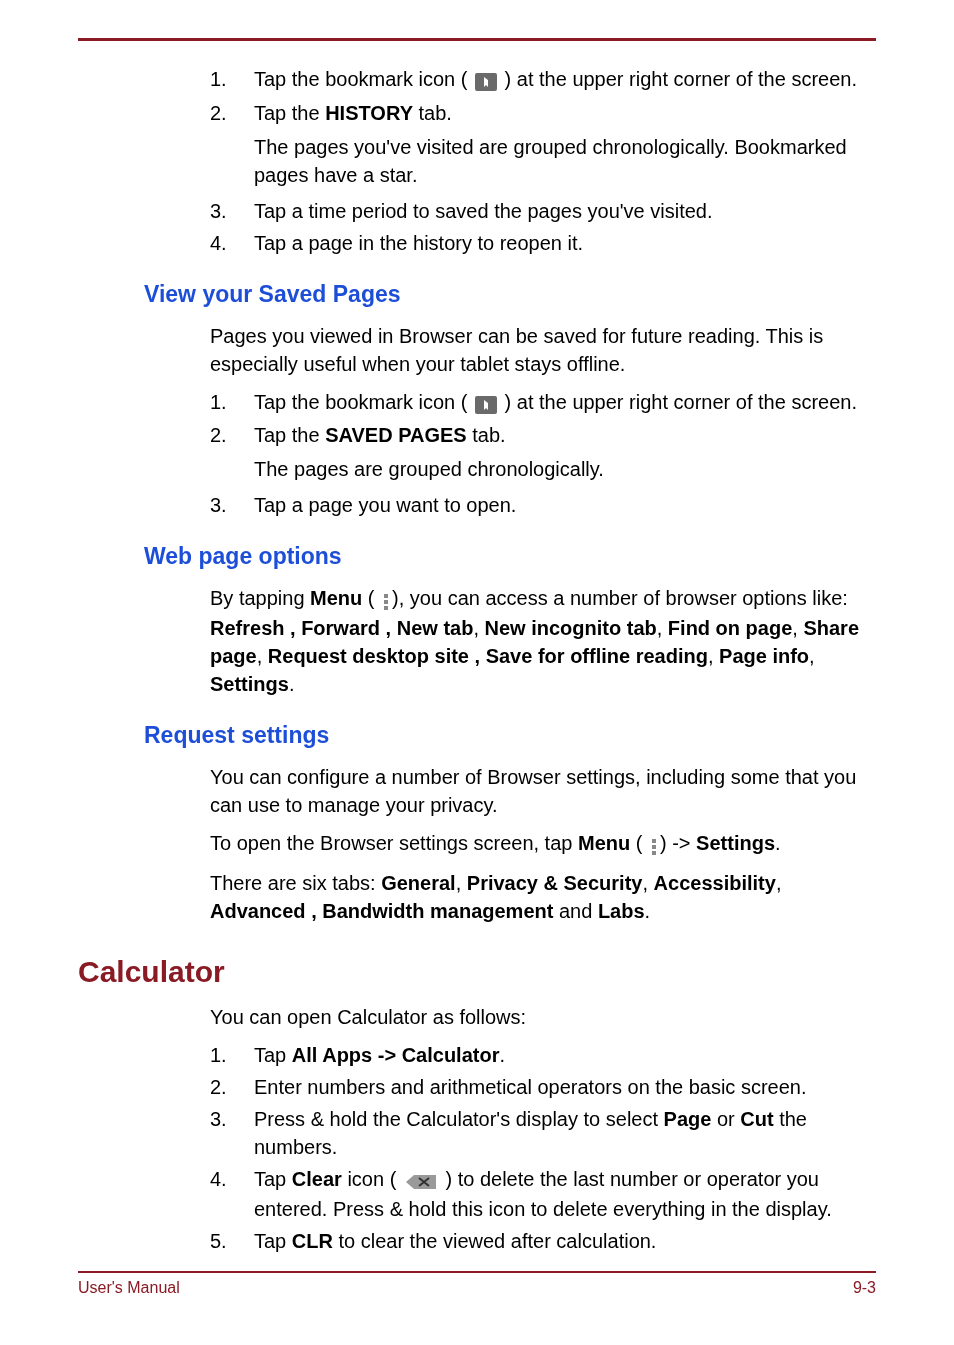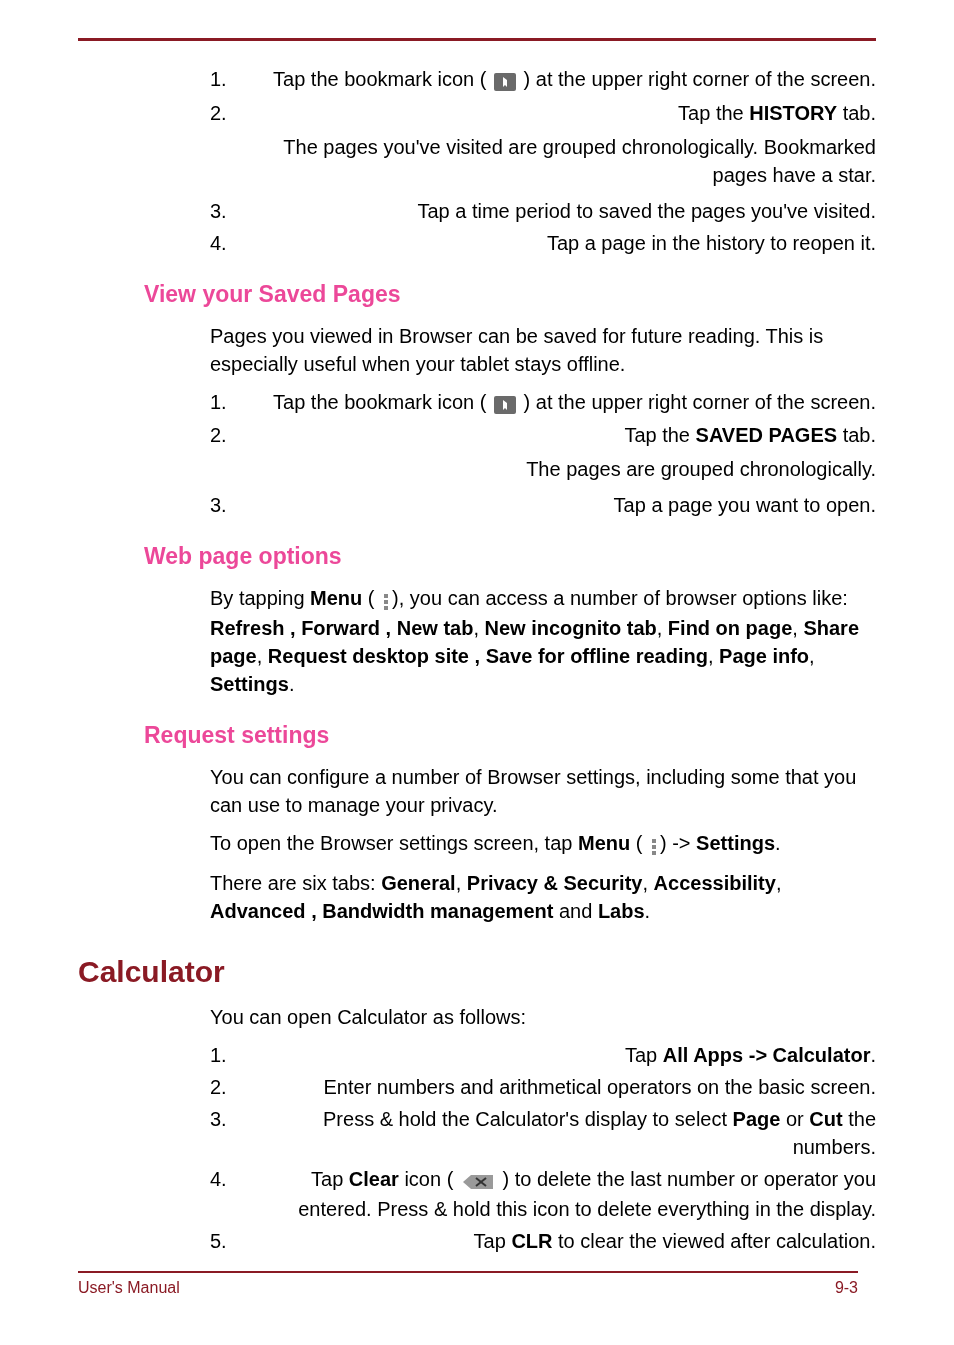--- a/index.html
+++ b/index.html
@@ -28,59 +28,58 @@
     font-size: 20px;
     line-height: 1.4;
     margin-bottom: 4px;
   }
   ol.numbered > li .num {
     width: 44px;
     flex: 0 0 44px;
   }
   ol.numbered > li .txt {
     flex: 1;
-    text-align: right;
   }
   ol.numbered > li .sub {
     margin-top: 6px;
     margin-bottom: 4px;
   }
   p.body {
     font-size: 20px;
     line-height: 1.4;
     margin-left: 132px;
     margin-bottom: 10px;
   }
   h2.section {
     color: #8a1a24;
     font-family: Verdana, Arial, sans-serif;
     font-weight: bold;
     font-size: 30px;
     margin-top: 30px;
     margin-bottom: 14px;
   }
   h3.subsection {
-    color: #ec4899;
+    color: #1d4ed8;
     font-family: Verdana, Arial, sans-serif;
     font-weight: bold;
     font-size: 23px;
     margin-left: 66px;
     margin-top: 24px;
     margin-bottom: 14px;
   }
   .bold { font-weight: bold; }
   .ico {
     display: inline-block;
     vertical-align: middle;
     margin: 0 2px;
   }
   .footer {
     position: absolute;
     left: 78px;
-    right: 96px;
+    right: 78px;
     bottom: 48px;
   }
   .footer-rule {
     height: 2px;
     background: #8a1a24;
     margin-bottom: 6px;
   }
   .footer-row {
     display: flex;
     justify-content: space-between;

